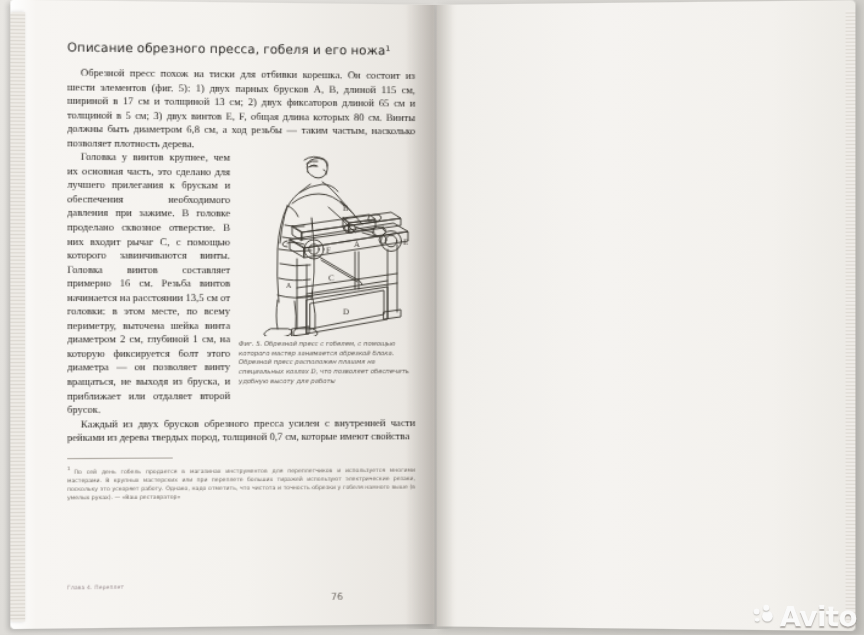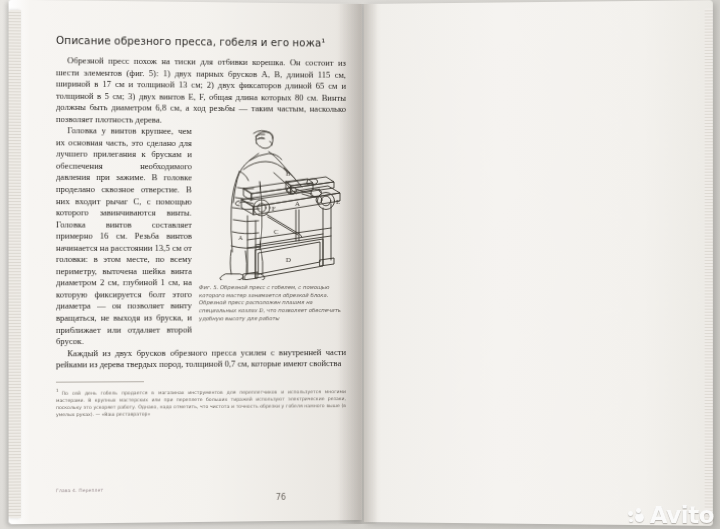--- a/index.html
+++ b/index.html
@@ -103,21 +103,21 @@
   }
   .folio{
     position:absolute;
     font-family:"DejaVu Sans", sans-serif;
     font-size:8px;color:#6e6862;
   }
   .folio-l{left:262px;top:488px;}
   svg{display:block;}
   .wm{
     position:absolute;right:6px;bottom:2px;
-    display:flex;align-items:flex-end;gap:3px;
+    display:flex;align-items:flex-start;gap:3px;
     opacity:.92;
   }
   .wm-text{
     font-family:"DejaVu Sans", sans-serif;
     font-weight:700;font-size:23px;color:#fbfbfb;
     text-shadow:0 1px 1px rgba(90,85,80,.45);
     letter-spacing:-.5px;line-height:1;
   }
   .wm-dots{position:relative;width:19px;height:19px;}
   .wm-dots i{position:absolute;display:block;border-radius:50%;background:#fbfbfb;

